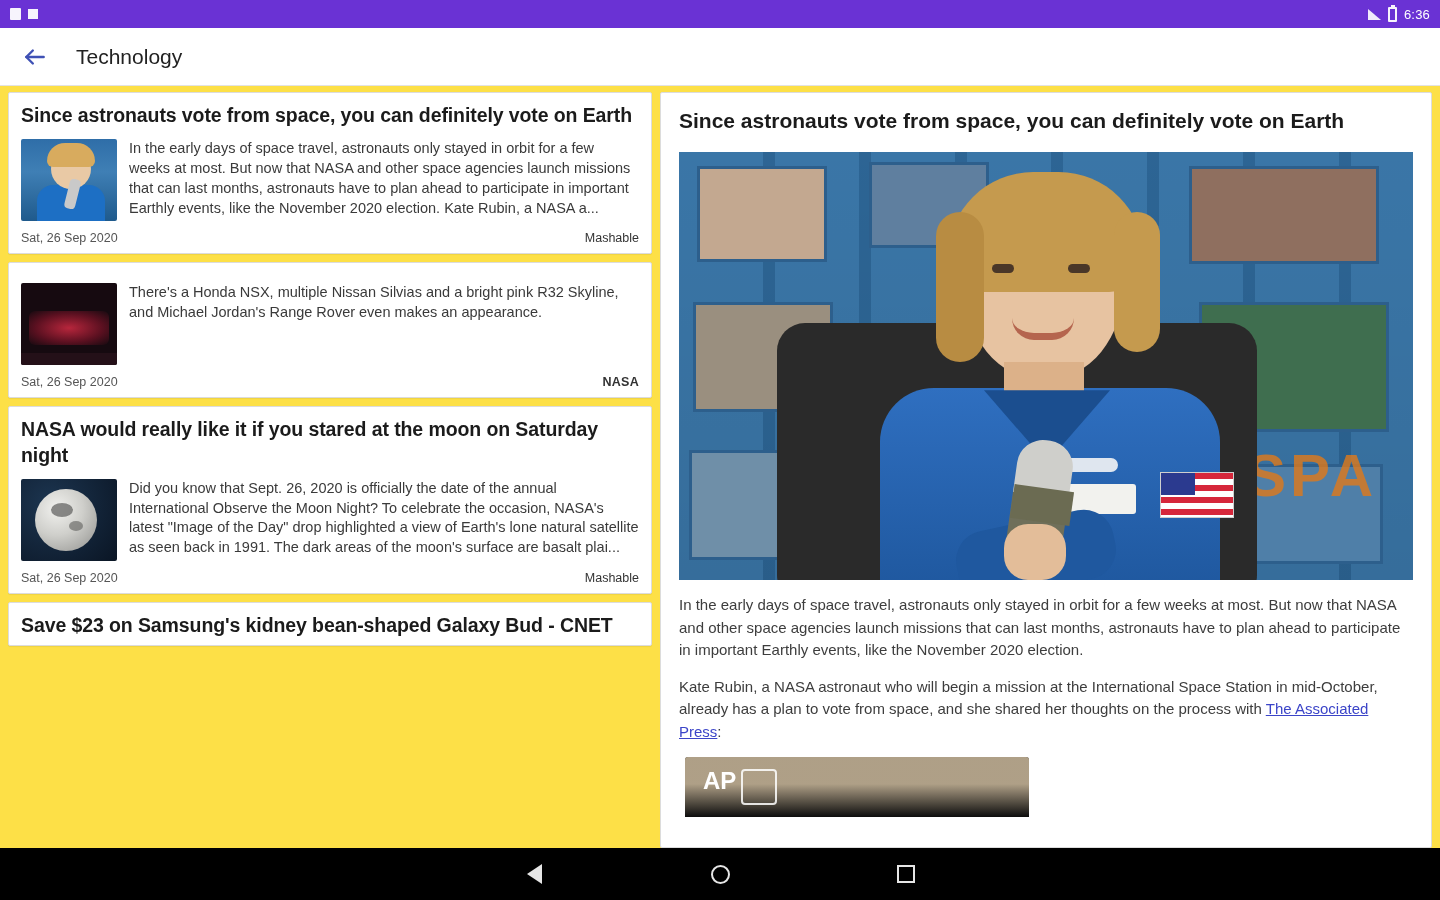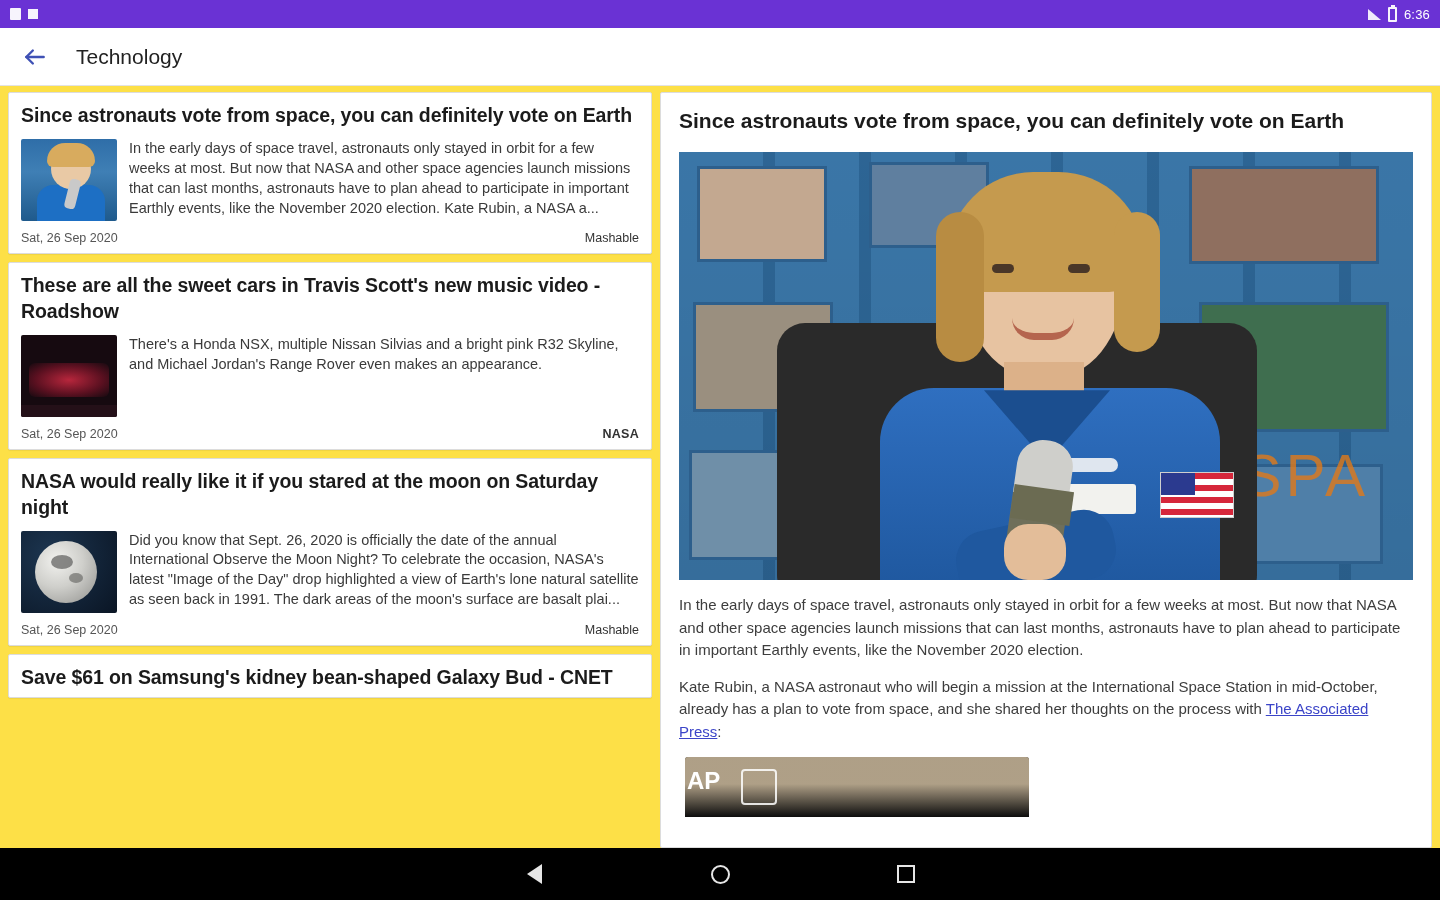--- a/index.html
+++ b/index.html
@@ -104,21 +104,21 @@
   .hero .frame { position: absolute; background: #7f9fb8; border: 3px solid #2d5f8c; }
   .hero .f1 { left: 18px; top: 14px; width: 130px; height: 96px; background:#c3a890; }
   .hero .f2 { left: 190px; top: 10px; width: 120px; height: 86px; background:#5f7f9f; }
   .hero .f3 { right: 34px; top: 14px; width: 190px; height: 98px; background:#8f6f5f; }
   .hero .f4 { left: 14px; top: 150px; width: 140px; height: 110px; background:#9a8f7f; }
   .hero .f5 { right: 24px; top: 150px; width: 190px; height: 130px; background:#3f6e4f; }
   .hero .f6 { left: 10px; bottom: 20px; width: 150px; height: 110px; background:#6f8fa8; }
   .hero .f7 { right: 30px; bottom: 16px; width: 170px; height: 100px; background:#4f7fa8; }
   .hero .orange { position:absolute; left: 120px; bottom: 6px; font-size: 66px; font-weight: bold;
      color: #e07a1a; opacity: .85; letter-spacing: 4px; font-family:"Liberation Sans",sans-serif; }
-  .hero .orange2 { position:absolute; right: 44px; bottom: 70px; font-size: 60px; font-weight: normal;
+  .hero .orange2 { position:absolute; right: 36px; bottom: 70px; font-size: 60px; font-weight: bold;
      color: #e07a1a; opacity: .8; letter-spacing: 4px; }
   .hero .chair { position: absolute; left: 46%; top: 40%; transform: translateX(-50%);
      width: 480px; height: 280px; background: #2a2a2a; border-radius: 28px; }
   .hero .person { position: absolute; left: 50%; top: 20px; transform: translateX(-50%); width: 420px; height: 410px; }
   .hero .p-head { position:absolute; left: 128px; top: 16px; width: 160px; height: 192px; background:#e7c3a1; border-radius: 78px/96px; }
   .hero .p-hair { position:absolute; left: 112px; top: 0px; width: 196px; height: 120px; background:#c59a4e; border-radius: 98px 98px 40px 40px; }
   .hero .p-hair2 { position:absolute; left: 100px; top: 40px; width: 48px; height: 150px; background:#b88c42; border-radius: 24px; }
   .hero .p-hair3 { position:absolute; right: 96px; top: 40px; width: 46px; height: 140px; background:#c59a4e; border-radius: 24px; }
   .hero .p-eye { position:absolute; width: 22px; height: 9px; background:#4a3728; border-radius: 6px; top: 92px; }
   .hero .p-eye.l { left: 156px; } .hero .p-eye.r { left: 232px; }
@@ -140,21 +140,21 @@
   .hero .arm { position:absolute; left: 120px; top: 348px; width: 160px; height: 70px; background:#1f589f; border-radius: 30px; transform: rotate(-12deg); }
   .hero .hand { position:absolute; left: 168px; top: 352px; width: 62px; height: 56px; background:#e3bd99; border-radius: 24px; }
 
   .para { font-size: 15px; color: #3d3d3d; line-height: 1.5; margin-top: 14px; }
   .link { color: #3b44c8; text-decoration: underline; cursor: pointer; }
   .embed {
     margin-top: 14px; margin-left: 6px; width: 344px; height: 60px; background: #1a1a1a;
     border-radius: 3px 3px 0 0; position: relative; overflow: hidden;
   }
   .embed .ovl { position:absolute; inset:0; background: linear-gradient(180deg,#c9b79a 0 45%, rgba(0,0,0,.6) 100%); opacity:.85; }
-  .embed .ap2 { position:absolute; left: 2px; top: 10px; color:#fff; font-size: 24px; font-weight:bold; z-index:2; }
+  .embed .ap2 { position:absolute; left: 18px; top: 10px; color:#fff; font-size: 24px; font-weight:bold; z-index:2; }
   .embed .playbox { position:absolute; left: 56px; top: 12px; width: 36px; height: 36px; border: 2px solid rgba(255,255,255,.85); border-radius: 4px; z-index:2;}
 
   
   .navbar {
     height: 52px; flex: 0 0 52px; background: #000;
     display: flex; align-items: center; justify-content: center; gap: 150px;
   }
   .nav-btn { width: 36px; height: 36px; display:flex; align-items:center; justify-content:center; cursor: pointer; }
   .nav-back { width: 0; height: 0; border-right: 15px solid #e6e6e6; border-top: 10px solid transparent; border-bottom: 10px solid transparent; }
   .nav-home { width: 19px; height: 19px; border: 2.4px solid #e6e6e6; border-radius: 50%; }
@@ -202,21 +202,20 @@
           </div>
           <div class="snippet">In the early days of space travel, astronauts only stayed in orbit for a few weeks at most. But now that NASA and other space agencies launch missions that can last months, astronauts have to plan ahead to participate in important Earthly events, like the November 2020 election. Kate Rubin, a NASA a...</div>
         </div>
         <div class="card-foot">
           <span>Sat, 26 Sep 2020</span>
           <span class="source">Mashable</span>
         </div>
       </div>
 
       <div class="card">
-        <div class="card-title">These are all the sweet cars in Travis Scott's new music video     - Roadshow</div>
         <div class="card-body">
           <div class="thumb art-car">
             <span class="glow"></span>
               <span class="road"></span>
           </div>
           <div class="snippet">There's a Honda NSX, multiple Nissan Silvias and a bright pink R32 Skyline, and Michael Jordan's Range Rover even makes an appearance.</div>
         </div>
         <div class="card-foot">
           <span>Sat, 26 Sep 2020</span>
           <span class="source bold">NASA</span>
@@ -233,21 +232,21 @@
           </div>
           <div class="snippet">Did you know that Sept. 26, 2020 is officially the date of the annual International Observe the Moon Night? To celebrate the occasion, NASA's latest "Image of the Day" drop highlighted a view of Earth's lone natural satellite as seen back in 1991. The dark areas of the moon's surface are basalt plai...</div>
         </div>
         <div class="card-foot">
           <span>Sat, 26 Sep 2020</span>
           <span class="source">Mashable</span>
         </div>
       </div>
 
       <div class="card" style="height:44px;overflow:hidden;">
-        <div class="card-title">Save $61 on Samsung's kidney bean-shaped Galaxy Bud     - CNET</div>
+        <div class="card-title">Save $23 on Samsung's kidney bean-shaped Galaxy Bud     - CNET</div>
       </div>
 
     </div>
 
     <div class="detail-pane">
       <div class="detail-title">Since astronauts vote from space, you can definitely vote on Earth</div>
 
       <div class="hero">
         <div class="wallpaper"></div>
         <div class="frame f1"></div>

